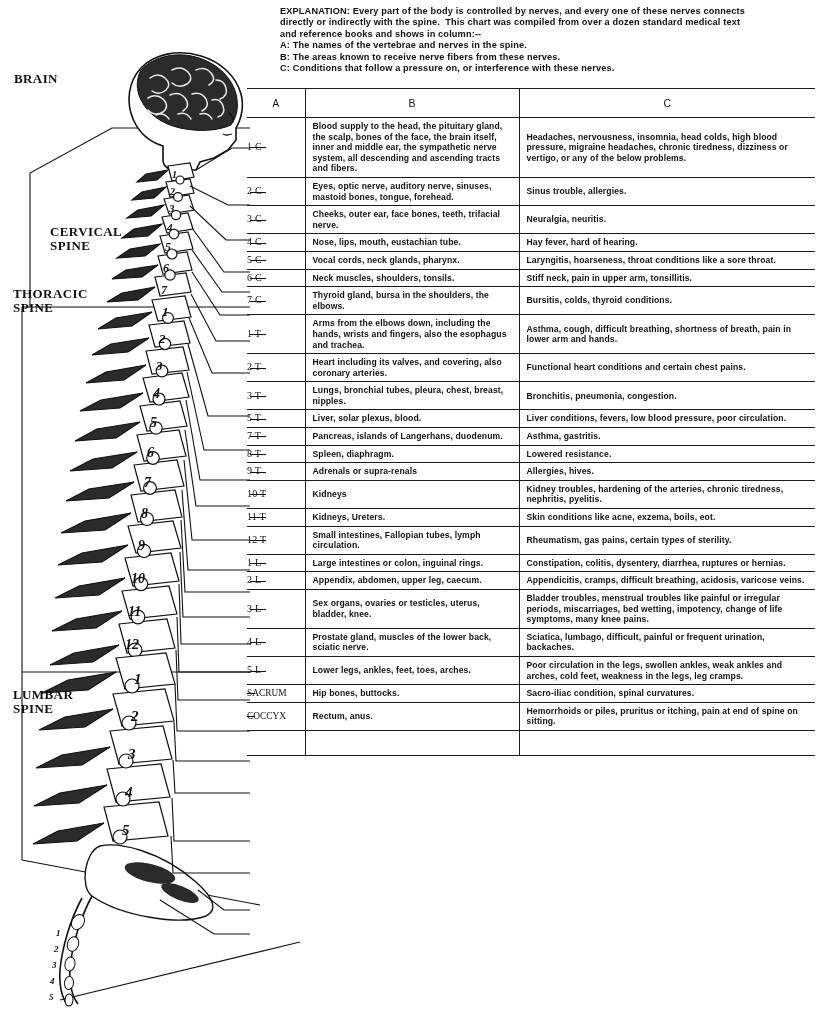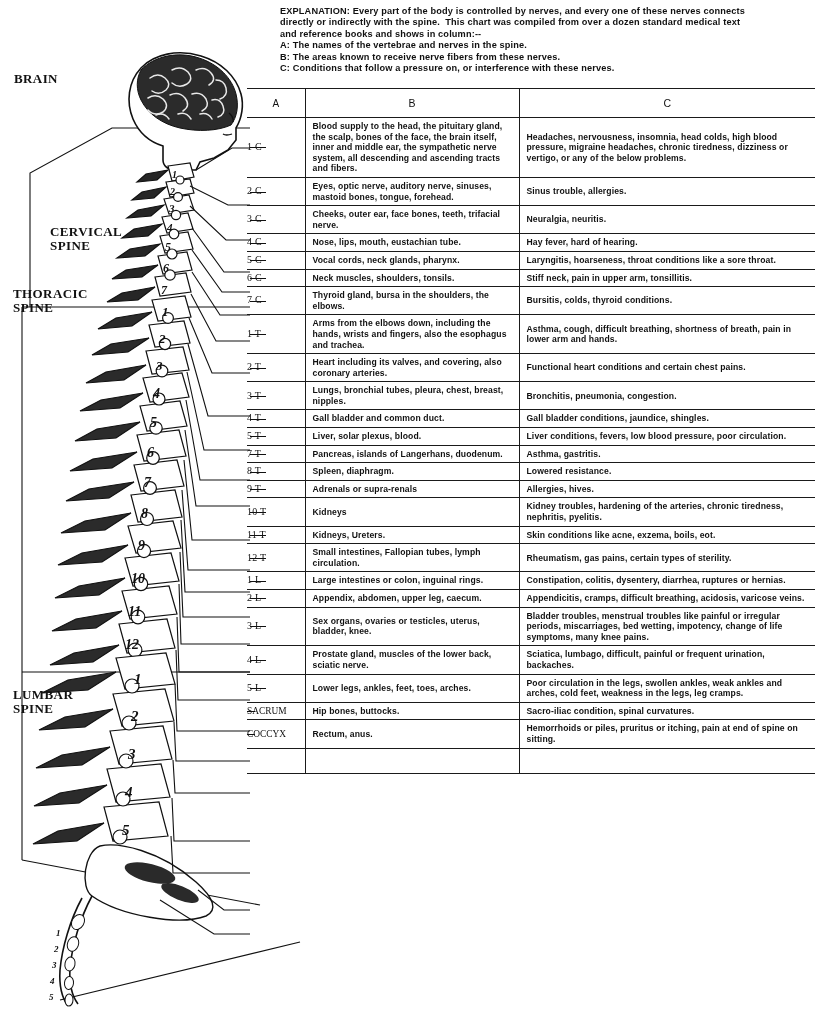--- a/index.html
+++ b/index.html
@@ -390,25 +390,20 @@
         <td class="a"><span class="lead"></span>2 T</td>
         <td class="b">Heart including its valves, and covering, also coronary arteries.</td>
         <td class="c">Functional heart conditions and certain chest pains.</td>
       </tr>
       <tr>
         <td class="a"><span class="lead"></span>3 T</td>
         <td class="b">Lungs, bronchial tubes, pleura, chest, breast, nipples.</td>
         <td class="c">Bronchitis, pneumonia, congestion.</td>
       </tr>
       <tr>
-        <td class="a"><span class="lead"></span>4 T</td>
-        <td class="b">Gall bladder and common duct.</td>
-        <td class="c">Gall bladder conditions, jaundice, shingles.</td>
-      </tr>
-      <tr>
         <td class="a"><span class="lead"></span>5 T</td>
         <td class="b">Liver, solar plexus, blood.</td>
         <td class="c">Liver conditions, fevers, low blood pressure, poor circulation.</td>
       </tr>
       <tr>
         <td class="a"><span class="lead"></span>7 T</td>
         <td class="b">Pancreas, islands of Langerhans, duodenum.</td>
         <td class="c">Asthma, gastritis.</td>
       </tr>
       <tr>

